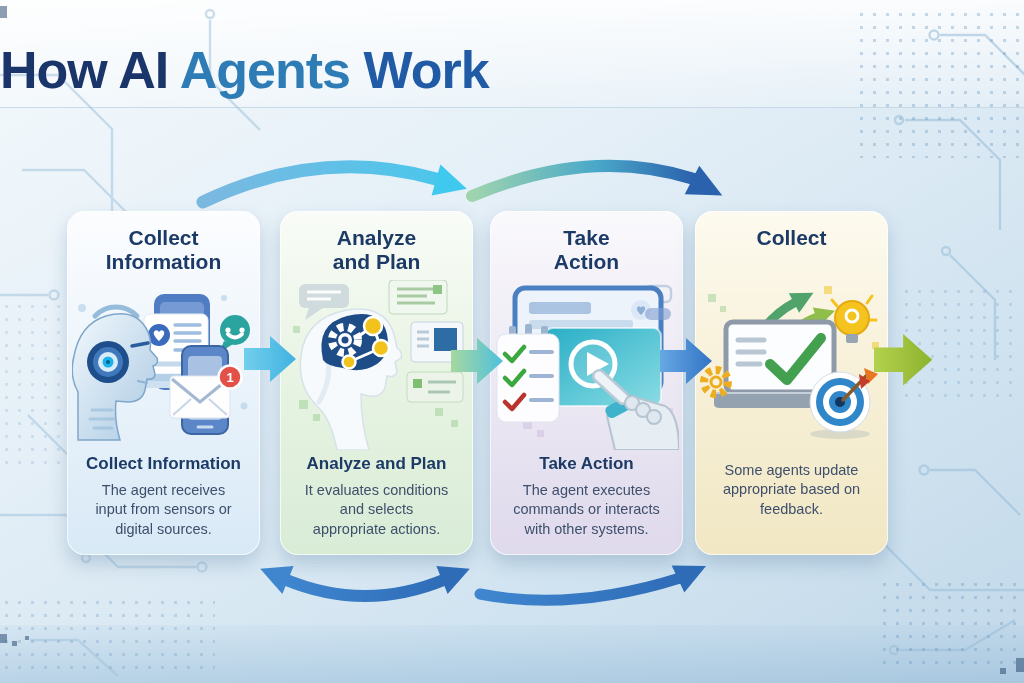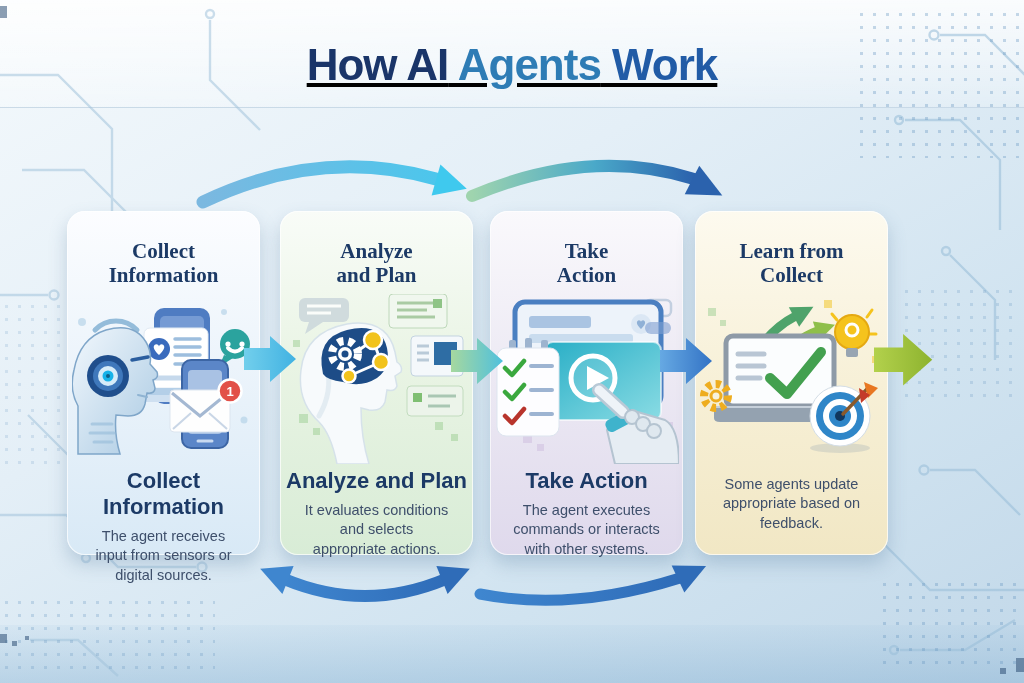--- a/index.html
+++ b/index.html
@@ -12,34 +12,34 @@
   .title-band{position:absolute;top:0;left:0;width:100%;height:107px;
     background:linear-gradient(180deg,rgba(255,255,255,.85),rgba(255,255,255,.2));
     border-bottom:1px solid rgba(140,175,205,.45);}
   .bottom-band{position:absolute;bottom:0;left:0;width:100%;height:58px;
     background:linear-gradient(180deg,rgba(150,190,220,.10),rgba(120,168,205,.35));}
   .dots{position:absolute;background-image:radial-gradient(rgba(110,155,195,.38) 1.6px,transparent 1.9px);
     background-size:13px 13px;}
   .circuit{position:absolute;top:0;left:0;pointer-events:none;}
   .corner-dot{position:absolute;background:#2e4e74;opacity:.55;}
   
-  .title{position:absolute;top:40px;left:0;width:100%;text-align:center;
-    font-size:44px;font-weight:bold;letter-spacing:-1px;z-index:3;text-decoration:underline;}
+  .title{position:absolute;top:40px;left:0;width:100%;text-align:left;
+    font-size:52px;font-weight:bold;letter-spacing:-1px;z-index:3;}
   .t-navy{color:#1a3569;} .t-steel{color:#2e7cb5;} .t-mid{color:#215ba6;}
   
   .card{position:absolute;top:211px;width:193px;height:344px;border-radius:18px;
     box-shadow:0 9px 18px rgba(90,125,160,.30), inset 0 0 0 1px rgba(255,255,255,.7);
     text-align:center;z-index:2;}
   .card1{left:67px;background:linear-gradient(180deg,#fcfdff 0%,#ecf4fb 45%,#d8e9f6 100%);}
   .card2{left:280px;background:linear-gradient(180deg,#f9fcf8 0%,#e9f4e4 45%,#d8ecd6 100%);}
   .card3{left:490px;background:linear-gradient(180deg,#faf9fc 0%,#edeaf4 45%,#dfd9ec 100%);}
   .card4{left:695px;background:linear-gradient(180deg,#fdfaef 0%,#f7f0d7 50%,#f1e7c4 100%);}
-  .card-heading{padding-top:29px;height:52px;font-size:21px;line-height:1.13;font-weight:bold;color:#1c3a66;font-family:Liberation Serif, serif;}
+  .card-heading{padding-top:15px;height:52px;font-size:21px;line-height:1.13;font-weight:bold;color:#1c3a66;}
   .card-illustration{width:184px;height:170px;margin:2px auto 0;}
-  .card-label{font-size:22px;font-weight:bold;color:#1c3a66;}
+  .card-label{font-size:17px;font-weight:bold;color:#1c3a66;}
   .card-desc{font-size:14.5px;color:#3e4f6b;line-height:1.33;margin-top:7px;padding:0 22px;}
   
   .flow{position:absolute;top:0;left:0;z-index:4;pointer-events:none;}
 </style>
 </head>
 <body>
 
 <div class="stage">
 
   <div class="title-band"></div>
@@ -285,21 +285,20 @@
         <circle cx="96" cy="68" r="8" fill="#f2c31c" stroke="#ffffff" stroke-width="2.5"></circle>
         <circle cx="64" cy="82" r="6.5" fill="#f2c31c" stroke="#ffffff" stroke-width="2.5"></circle>
       </g>
     </svg>
     <div class="card-label">Analyze and Plan</div>
     <div class="card-desc">It evaluates conditions and selects appropriate actions.</div>
   </div>
 
   <div class="card card4">
     <div class="card-heading">
-      <div>Learn from</div>
       <div>Collect</div>
     </div>
     <svg class="card-illustration" viewBox="0 0 184 170">
       <g fill="#9ccf93" opacity="0.5">
         <rect x="8" y="14" width="8" height="8"></rect>
           <rect x="20" y="26" width="6" height="6"></rect>
         <rect x="124" y="6" width="8" height="8" fill="#f2c31c"></rect>
           <rect x="172" y="62" width="7" height="7" fill="#f2c31c"></rect>
       </g>
       <g stroke-linecap="round" fill="none">

